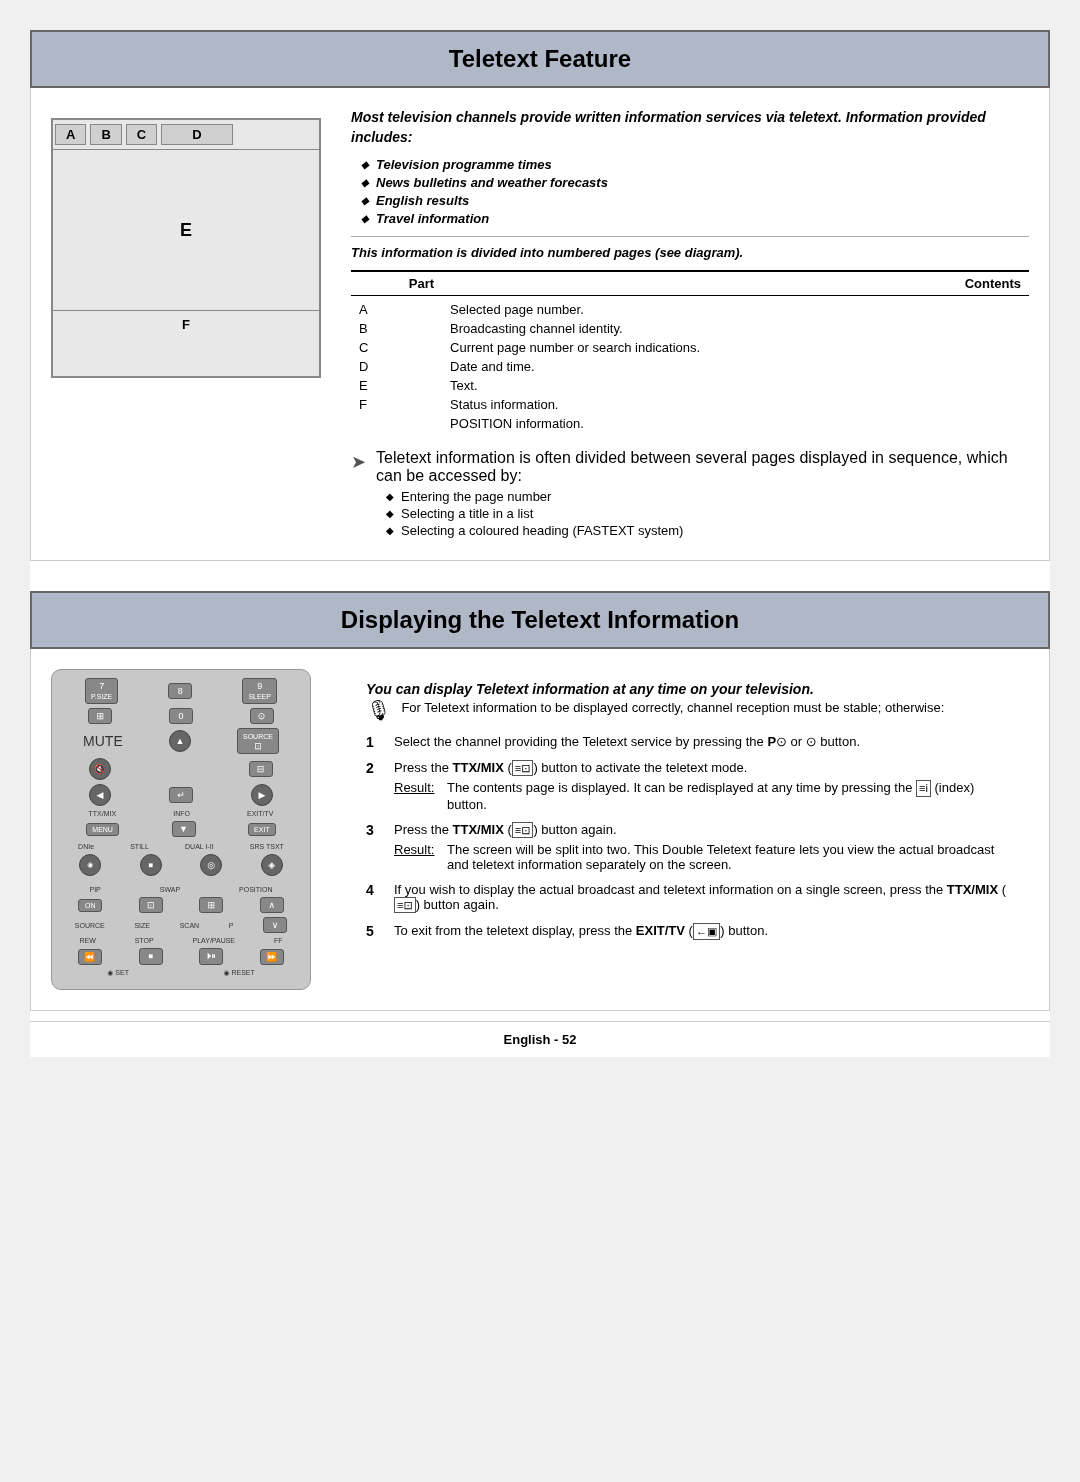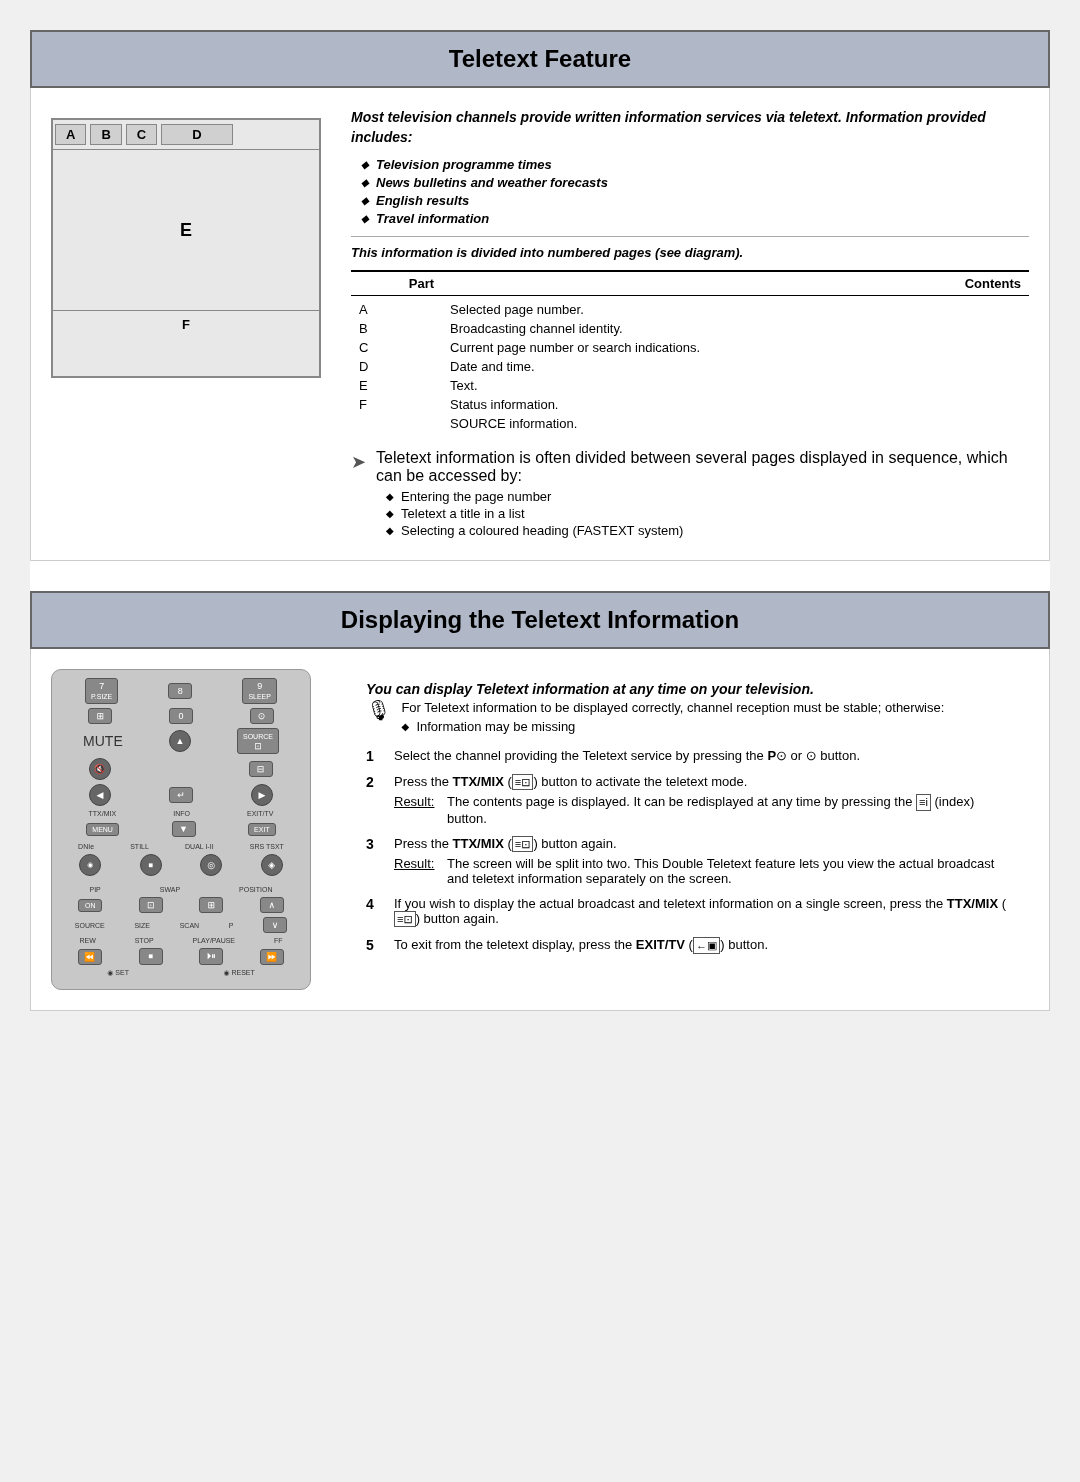--- a/index.html
+++ b/index.html
@@ -374,36 +374,36 @@
           <tr>
             <td>E</td>
             <td>Text.</td>
           </tr>
           <tr>
             <td>F</td>
             <td>Status information.</td>
           </tr>
           <tr>
             <td></td>
-            <td>SOURCE information.</td>
+            <td>POSITION information.</td>
           </tr>
           <tr class="table-row-spacer">
               <td></td>
               <td></td>
             </tr>
         </tbody>
       </table>
 
       <div class="teletext-note">
         <span class="arrow-right">➤</span>
         <div>
           <p>Teletext information is often divided between several pages displayed in sequence, which can be accessed by:</p>
           <ul class="teletext-sub-bullets">
             <li>Entering the page number</li>
-            <li>Teletext a title in a list</li>
+            <li>Selecting a title in a list</li>
             <li>Selecting a coloured heading (FASTEXT system)</li>
           </ul>
         </div>
       </div>
     </div>
   </div>
 
   <div class="section2">
     <div class="section-header">
       <h2>Displaying the Teletext Information</h2>
@@ -500,21 +500,20 @@
       </div>
 
       <div class="right-panel display-info">
         <p class="display-intro">You can display Teletext information at any time on your television.</p>
 
         <div class="notice-box">
           <span class="notice-icon">🎙</span>
           <div class="notice-content">
             <span>For Teletext information to be displayed correctly, channel reception must be stable; otherwise:</span>
             <ul class="notice-bullets">
-              <li>Information may be missing</li>
             </ul>
           </div>
         </div>
 
         <div class="numbered-steps">
 
           <div class="step">
             <span class="step-num">1</span>
             <div class="step-body">
               Select the channel providing the Teletext service by pressing the
@@ -555,15 +554,18 @@
             <span class="step-num">5</span>
             <div class="step-body">
               To exit from the teletext display, press the <strong>EXIT/TV</strong> (<span class="ttx-badge">←▣</span>) button.
             </div>
           </div>
 
         </div>
       </div>
     </div>
 
+    <div class="page-footer">
+      <span>English - 52</span>
+    </div>
   </div>
 
 </div>
 
 </body></html>

